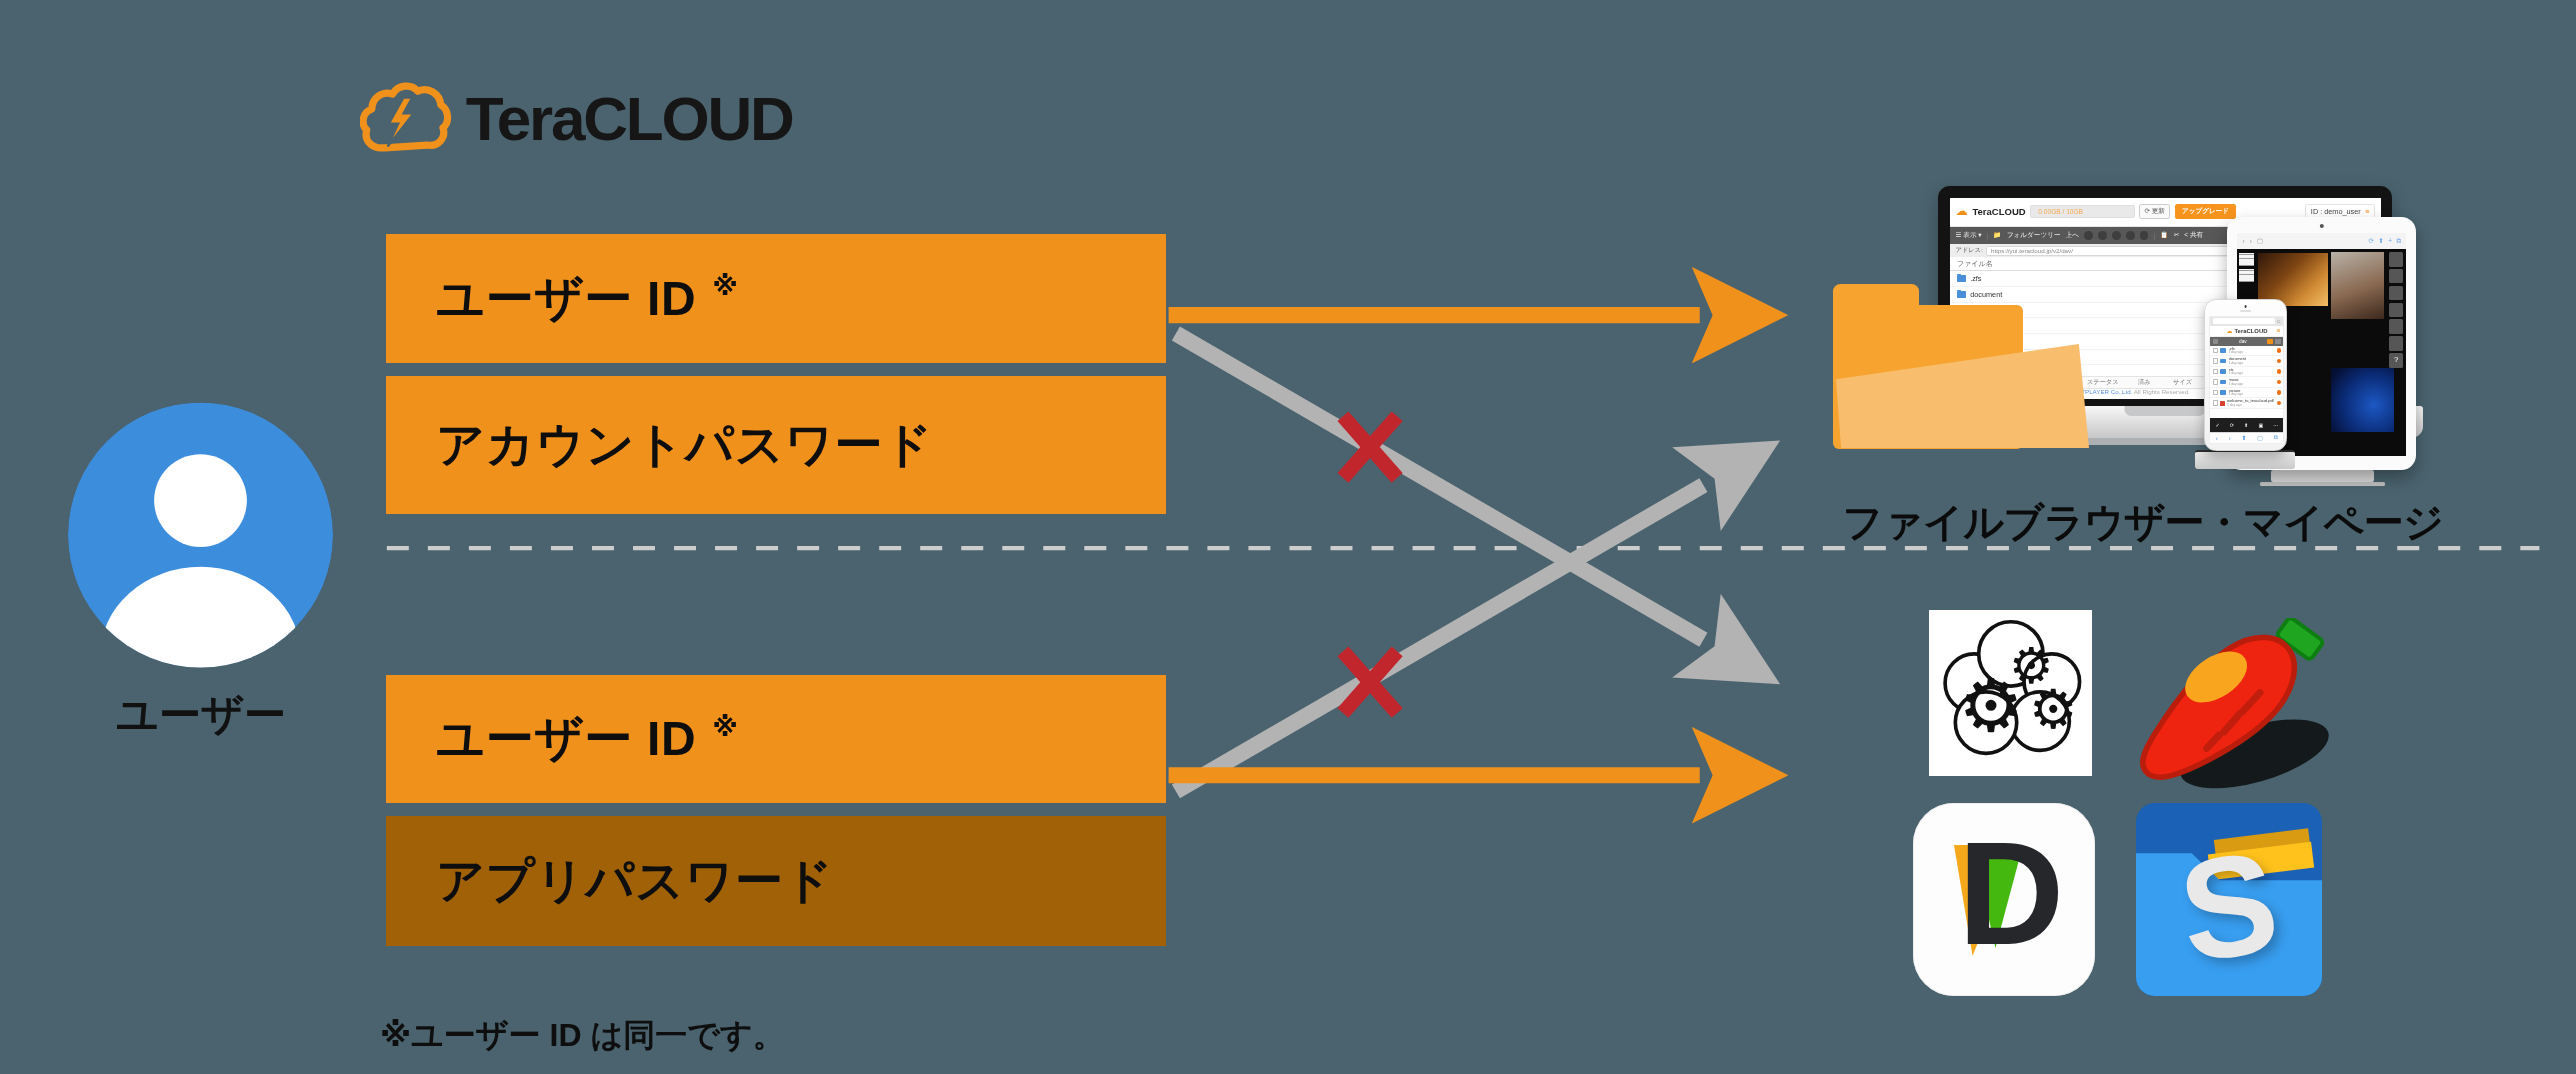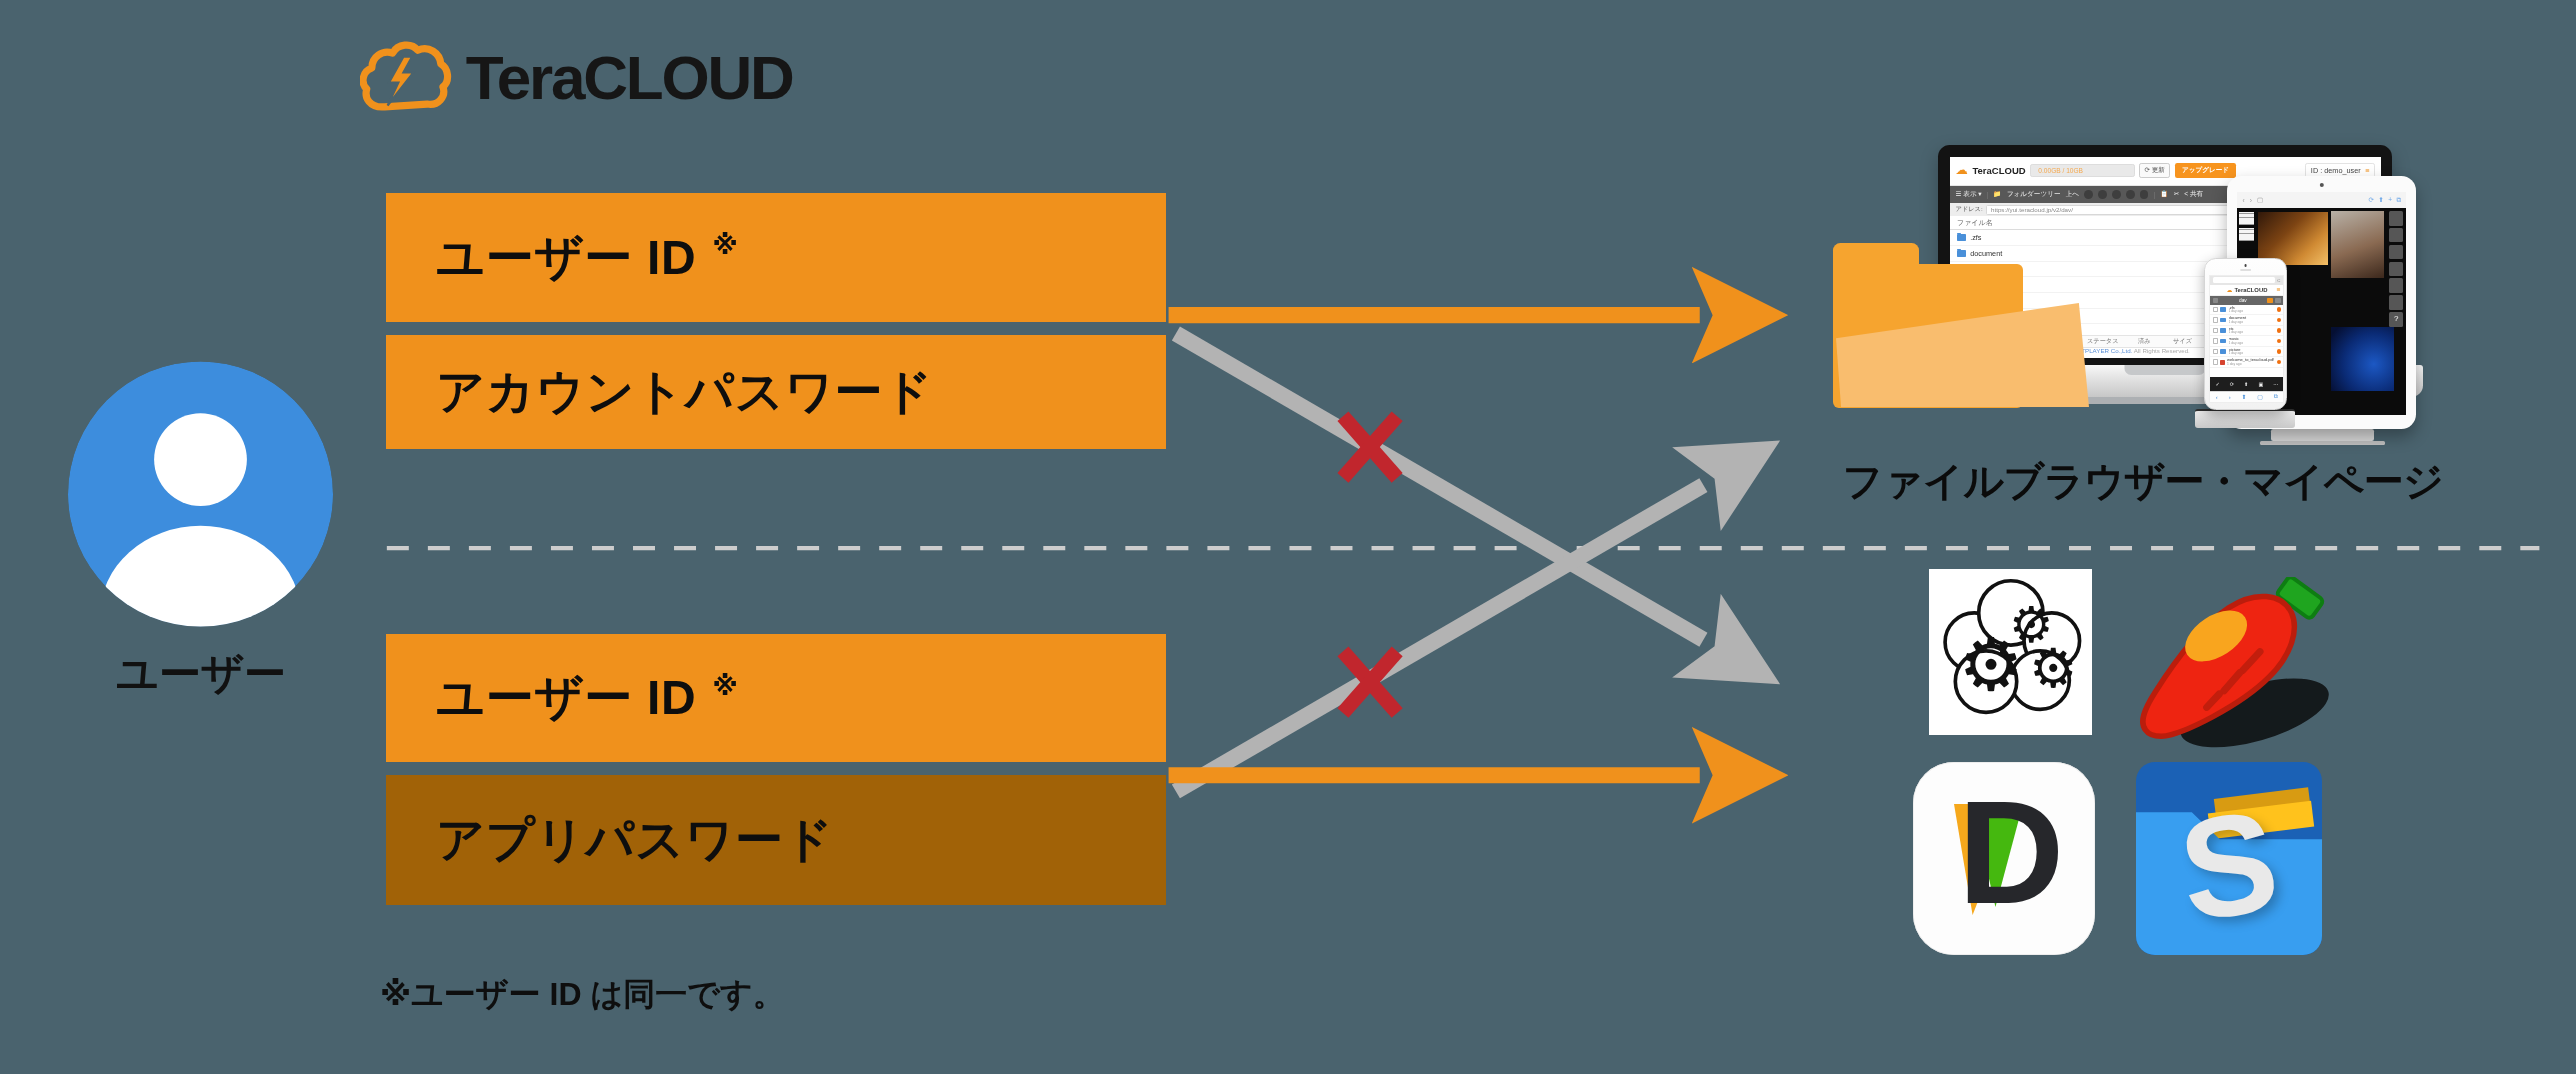--- a/index.html
+++ b/index.html
@@ -1,36 +1,36 @@
 <!DOCTYPE html>
 <html style="font-size:11.7px"><head>
 <meta charset="utf-8">
 <style>
   html,body{margin:0;padding:0;background:#4A636E;}
   .canvas{position:relative;width:2576px;height:1075px;background:#4A636E;overflow:hidden;
           font-family:"Liberation Sans","DejaVu Sans",sans-serif;color:#111;}
-  .abs{position:absolute;}
+  .abs{position:absolute;margin-top:41px;}
 
   
   svg.overlay{position:absolute;left:0;top:0;width:2576px;height:1075px;z-index:1;pointer-events:none;}
 
   
   .logo{left:360px;top:38px;display:flex;align-items:center;gap:11.7px;z-index:2;}
   .logo .wordmark{font-size:62px;font-weight:800;letter-spacing:-2.2px;color:#161616;}
 
   
   .avatar{left:68px;top:360px;width:265px;height:268px;z-index:2;}
   .avatar-label{left:69px;top:646px;width:264px;text-align:center;font-size:42px;font-weight:bold;z-index:2;}
 
   
   .cred{left:386px;width:780px;display:flex;align-items:center;padding-left:50px;box-sizing:border-box;
         font-size:48px;font-weight:bold;color:#0E0E0E;z-index:2;letter-spacing:0.7px;}
   .cred .mark{font-size:26px;margin-left:16px;transform:translateY(-11.7px);font-weight:bold;}
   .b1{top:193px;height:129px;background:#F0911C;}
-  .b2{top:335px;height:114px;background:#F0911C;}
+  .b2{top:335px;height:138px;background:#F0911C;}
   .b3{top:634px;height:128px;background:#F0911C;}
   .b4{top:775px;height:130px;background:#a16207;}
   .footnote{left:380px;top:973px;font-size:32px;font-weight:bold;color:#0E0E0E;z-index:2;}
 
   
   .cap{font-size:40px;font-weight:bold;color:#0B0B0B;text-align:center;z-index:7;letter-spacing:-0.7px;}
   .cap-browser{left:1773px;top:454px;width:740px;}
   .cap-apps{left:1758px;top:979px;width:733px;}
 
   

